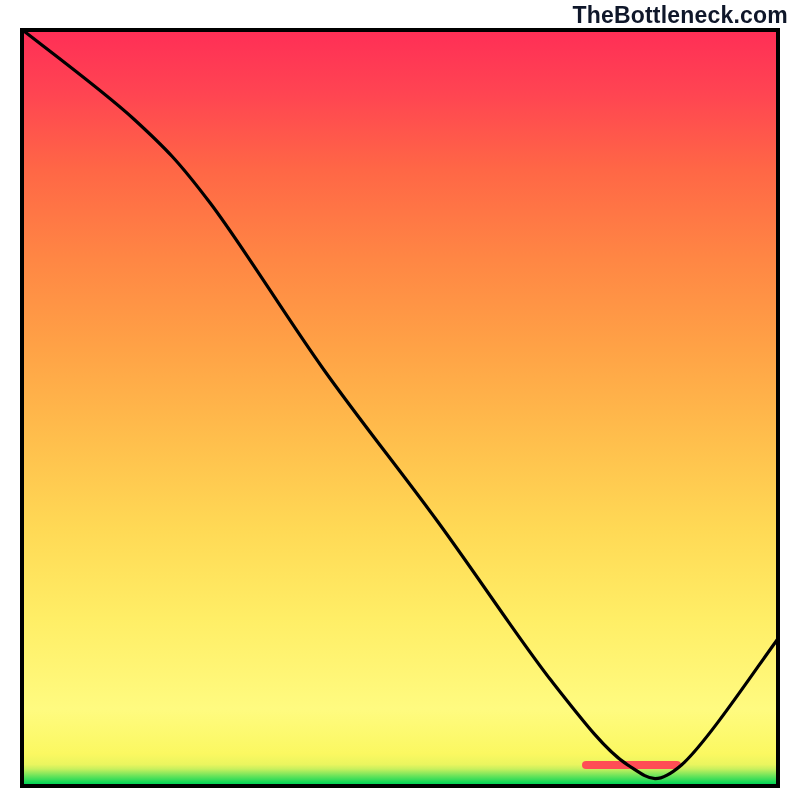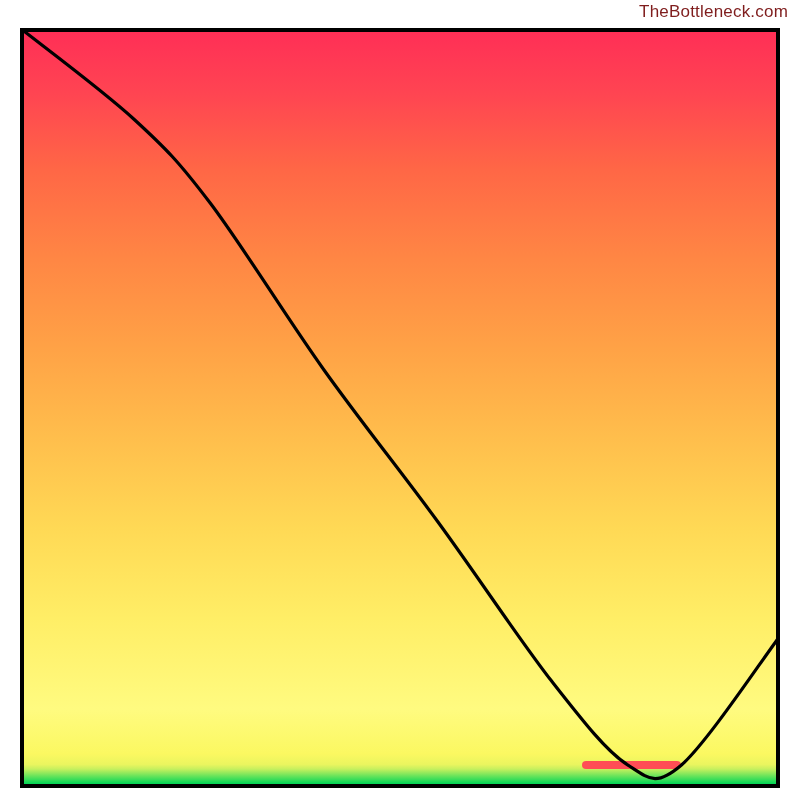--- a/index.html
+++ b/index.html
@@ -13,23 +13,23 @@
   }
   .wrap {
     position: relative;
     width: 800px;
     height: 800px;
   }
   .attribution {
     position: absolute;
     top: 2px;
     right: 12px;
-    font-size: 17px;
-    color: #7f1d1d;
-    font-weight: 400;
+    font-size: 23px;
+    color: #0f172a;
+    font-weight: 700;
     letter-spacing: 0.2px;
   }
   .plot {
     position: absolute;
     left: 20px;
     top: 28px;
     width: 760px;
     height: 760px;
   }
   .plot-border {

